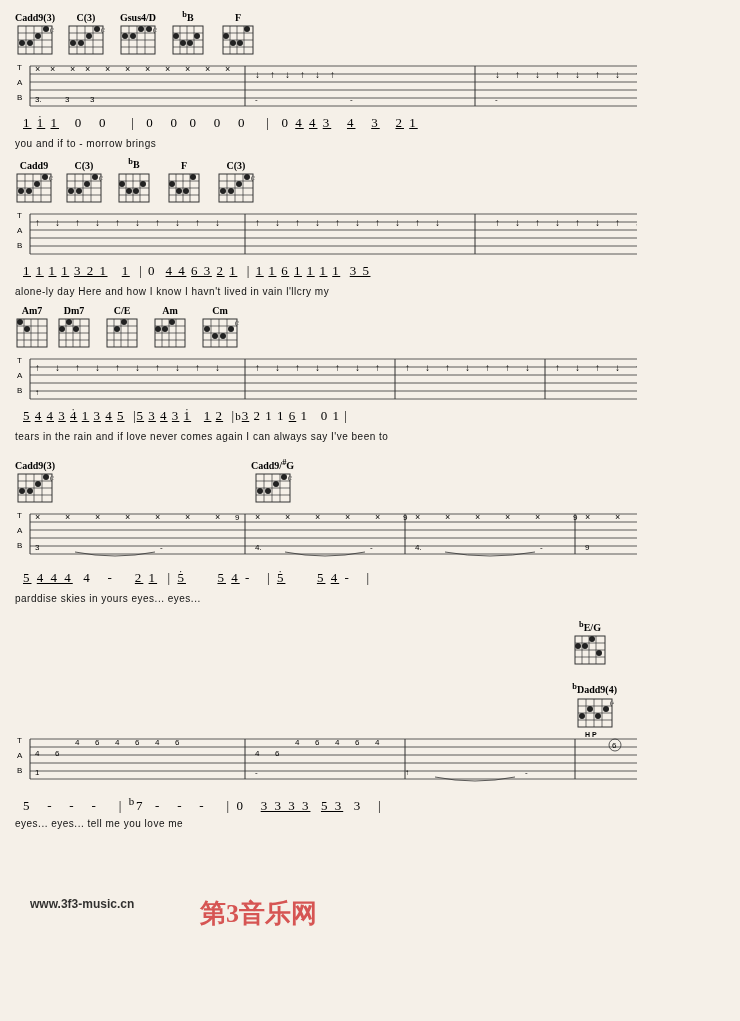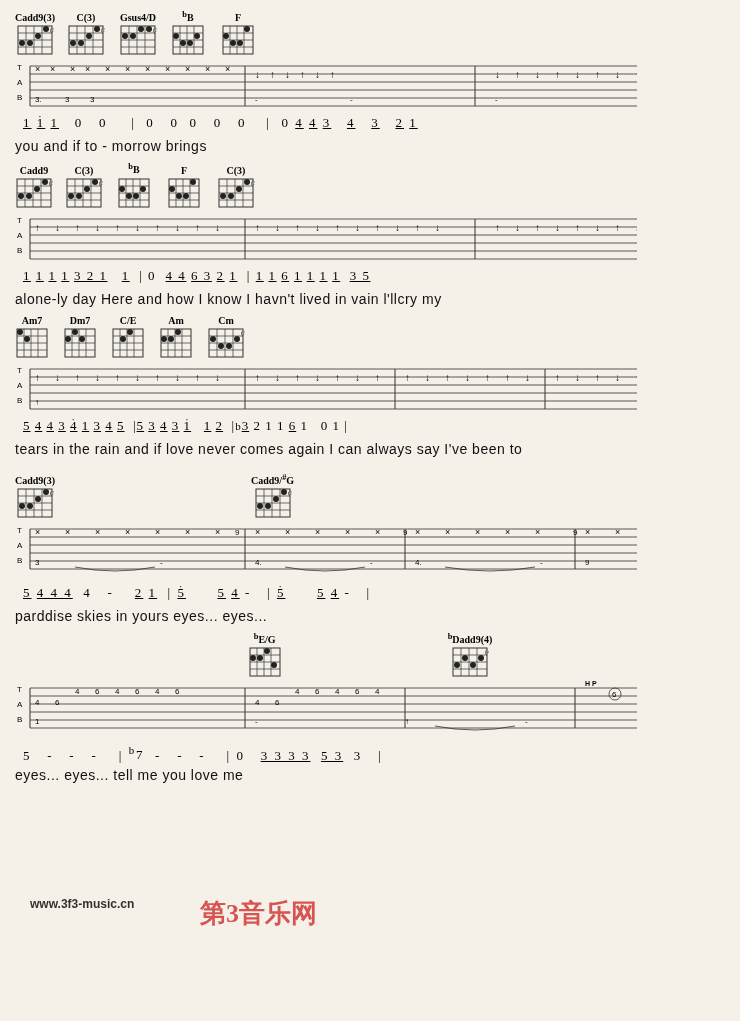--- a/index.html
+++ b/index.html
@@ -79,21 +79,21 @@
       transform: translateX(-50%);
       font-size: 10px;
     }
     .n-flat {
       font-size: 11px;
       vertical-align: super;
       line-height: 0;
     }
     .lyrics {
       font-family: Arial, sans-serif;
-      font-size: 14px;
+      font-size: 10px;
       letter-spacing: 0.5px;
       margin-bottom: 6px;
       white-space: nowrap;
       color: #111;
     }
     .rotation-label {
       font-size: 10px;
       font-weight: bold;
       margin-top: 4px;
     }
@@ -458,21 +458,21 @@
       <span class="n-ul">1</span>&nbsp;
       <span class="n-ul">1</span>&nbsp;
       <span class="n-ul">1</span>&nbsp;&nbsp;
       <span class="n-ul">3 5</span>
     </div>
     <div class="lyrics">alone-ly    day          Here and how I know I     havn't lived in vain  l'llcry my</div>
   </div>
 
   <div class="section">
     <div class="chord-row">
-      <div class="chord-diagram" style="margin-right:6px">
+      <div class="chord-diagram" style="margin-right:0">
         <div class="chord-name">Am7</div>
         <svg width="34" height="32">
           <rect x="2" y="2" width="30" height="28" fill="none" stroke="#333" stroke-width="1"></rect>
           <line x1="9" y1="2" x2="9" y2="30" stroke="#333" stroke-width="0.7"></line>
           <line x1="16" y1="2" x2="16" y2="30" stroke="#333" stroke-width="0.7"></line>
           <line x1="23" y1="2" x2="23" y2="30" stroke="#333" stroke-width="0.7"></line>
           <line x1="2" y1="9" x2="32" y2="9" stroke="#333" stroke-width="0.7"></line>
           <line x1="2" y1="16" x2="32" y2="16" stroke="#333" stroke-width="0.7"></line>
           <line x1="2" y1="23" x2="32" y2="23" stroke="#333" stroke-width="0.7"></line>
           <circle cx="5" cy="5" r="3" fill="#222"></circle>
@@ -742,21 +742,21 @@
       <span class="n-ul">4</span>&nbsp;
       <span>-</span>&nbsp;&nbsp;
       <span>&nbsp;|</span>
     </div>
     <div class="lyrics">parddise  skies       in yours  eyes...              eyes...</div>
   </div>
 
   <div class="section" style="position:relative;">
 
 
-    <div class="chord-row" style="justify-content: center; padding: 0 20px;">
+    <div class="chord-row" style="justify-content: flex-start; padding: 0 20px; flex-direction: column;">
       <div style="width:80px"></div>
       <div class="chord-diagram" style="margin-right:10px">
         <div class="chord-name"><sup>b</sup>E/G</div>
         <svg width="34" height="32">
           <rect x="2" y="2" width="30" height="28" fill="none" stroke="#333" stroke-width="1"></rect>
           <line x1="9" y1="2" x2="9" y2="30" stroke="#333" stroke-width="0.7"></line>
           <line x1="16" y1="2" x2="16" y2="30" stroke="#333" stroke-width="0.7"></line>
           <line x1="23" y1="2" x2="23" y2="30" stroke="#333" stroke-width="0.7"></line>
           <line x1="2" y1="9" x2="32" y2="9" stroke="#333" stroke-width="0.7"></line>
           <line x1="2" y1="16" x2="32" y2="16" stroke="#333" stroke-width="0.7"></line>

